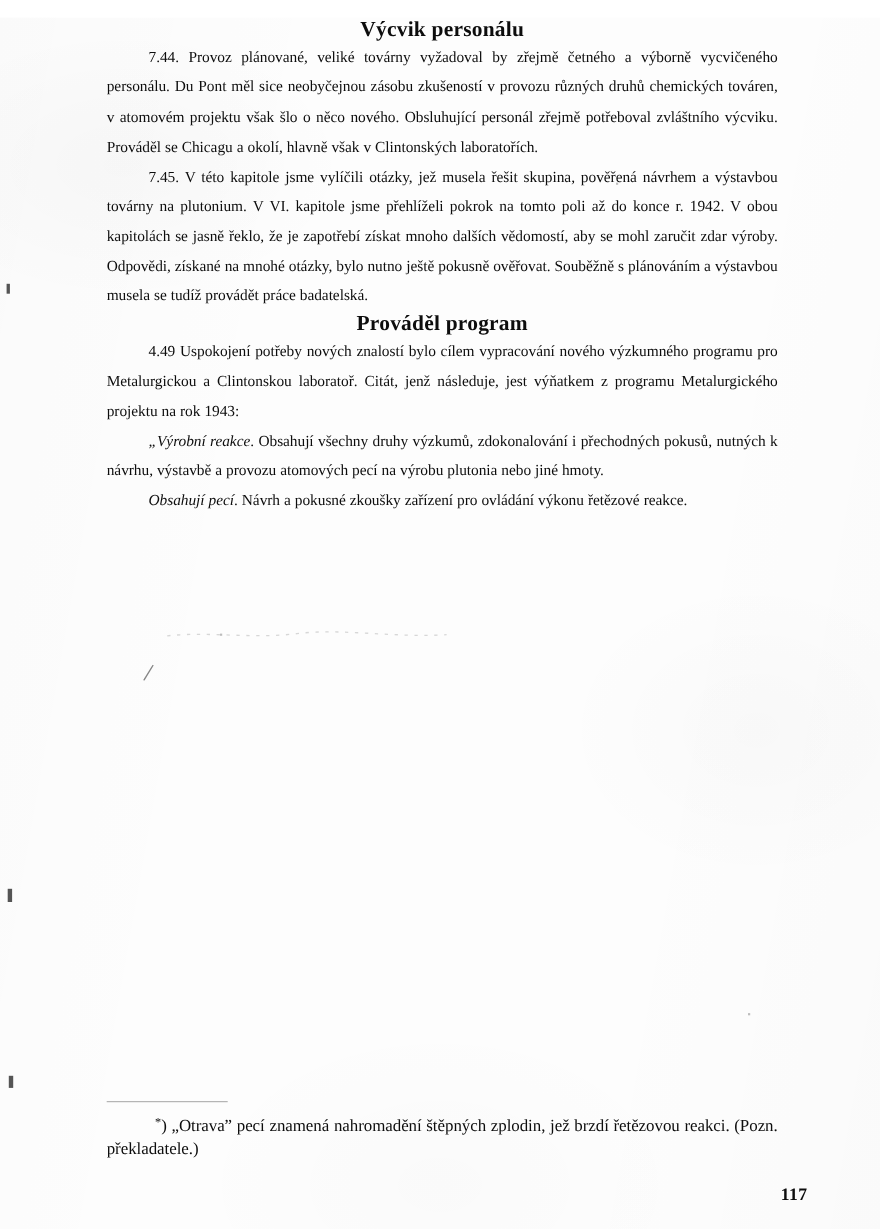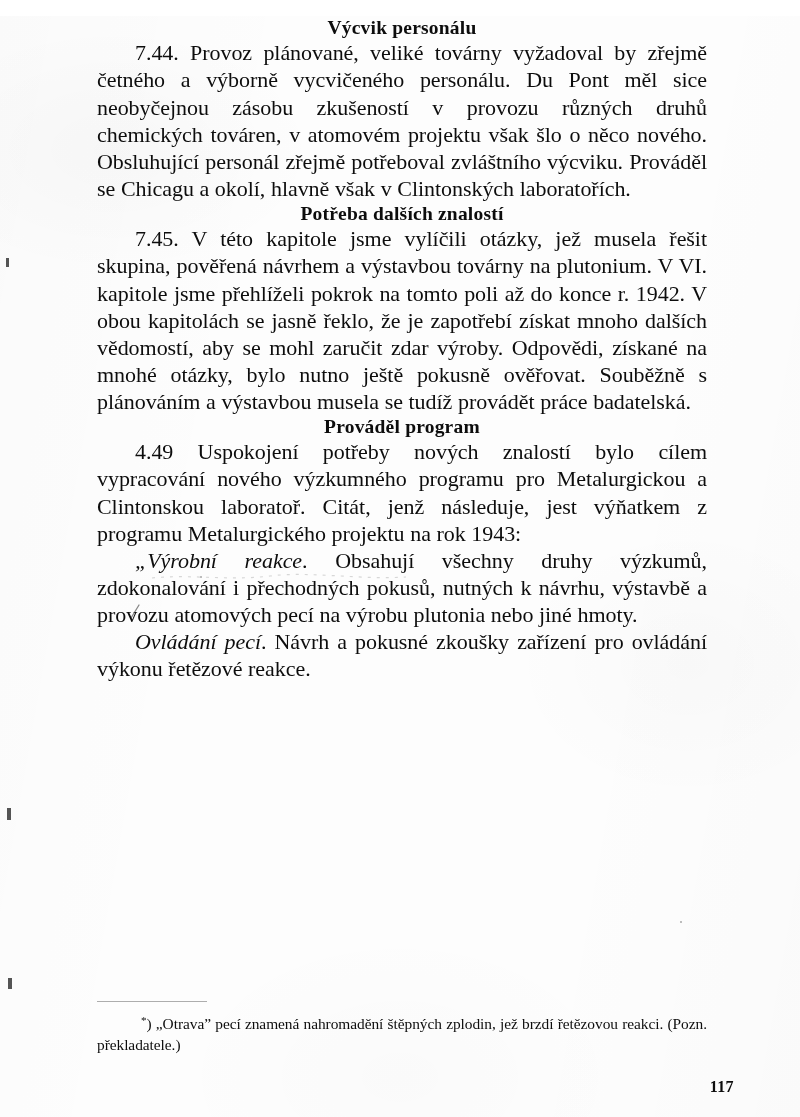--- a/index.html
+++ b/index.html
@@ -43,21 +43,21 @@
   h2.heading {
     font-size: 19.5px;
     font-weight: bold;
     text-align: center;
     margin: 0;
     letter-spacing: 0.2px;
     line-height: 1.2;
   }
 
   p.body-par {
-    font-size: 22px;
+    font-size: 14px;
     line-height: 27.1px;
     margin: 0;
     text-align: justify;
     text-align-last: left;
     letter-spacing: -0.05px;
     word-spacing: 0.2px;
     hyphens: none;
   }
 
   p.body-par.indent {
@@ -160,35 +160,34 @@
   <svg class="smudge" style="left:150px; top:556px; width:260px; height:10px;" viewBox="0 0 260 10" preserveAspectRatio="none">
     <path d="M2 6 C40 2, 80 9, 120 4 S210 8, 256 5" stroke="#777" stroke-width="1.2" fill="none" stroke-dasharray="3 6"></path>
   </svg>
 
   <div class="content">
 
     <h2 class="heading h-vycvik">Výcvik personálu</h2>
 
     <p class="body-par indent p-744">7.44. Provoz plánované, veliké továrny vyžadoval by zřejmě četného a výborně vycvičeného personálu. Du Pont měl sice neobyčejnou zásobu zkušeností v provozu různých druhů chemických továren, v atomovém projektu však šlo o něco nového. Obsluhující personál zřejmě potřeboval zvláštního výcviku. Prováděl se Chicagu a okolí, hlavně však v Clintonských laboratořích.</p>
 
-    <h2 class="heading h-potreba">Potřeba dalších znalostí</h2>
 
     <p class="body-par indent p-745">7.45. V této kapitole jsme vylíčili otázky, jež musela řešit skupina, pověřená návrhem a výstavbou továrny na plutonium. V VI. kapitole jsme přehlíželi pokrok na tomto poli až do konce r. 1942. V obou kapitolách se jasně řeklo, že je zapotřebí získat mnoho dalších vědomostí, aby se mohl zaručit zdar výroby. Odpovědi, získané na mnohé otázky, bylo nutno ještě pokusně ověřovat. Souběžně s plánováním a výstavbou musela se tudíž provádět práce badatelská.</p>
 
     <h2 class="heading h-vyzkumny">Prováděl program</h2>
 
     <p class="body-par indent p-746">4.49 Uspokojení potřeby nových znalostí bylo cílem vypracování nového výzkumného programu pro Metalurgickou a Clintonskou laboratoř. Citát, jenž následuje, jest výňatkem z programu Metalurgického projektu na rok 1943:</p>
 
     <p class="body-par indent p-vyrobni">
       <span class="run-in">„Výrobní reakce</span><span>. Obsahují všechny druhy výzkumů, zdokonalování i přechodných pokusů, nutných k návrhu, výstavbě a provozu atomových pecí na výrobu plutonia nebo jiné hmoty.</span>
     </p>
 
 
     <p class="body-par indent p-ovladani">
-      <span class="run-in">Ovládání pecí</span><span>. Návrh a pokusné zkoušky zařízení pro ovládání výkonu řetězové reakce.</span>
+      <span class="run-in">Obsahují pecí</span><span>. Návrh a pokusné zkoušky zařízení pro ovládání výkonu řetězové reakce.</span>
     </p>
 
   </div>
 
   <div class="footnote">
     <div class="footnote-rule"></div>
     <p class="footnote-text"><sup class="fn-mark">*</sup><span>) „Otrava” pecí znamená nahromadění štěpných zplodin, jež brzdí řetězovou reakci. (Pozn. překladatele.)</span></p>
   </div>
 
   <div class="page-number">117</div>

